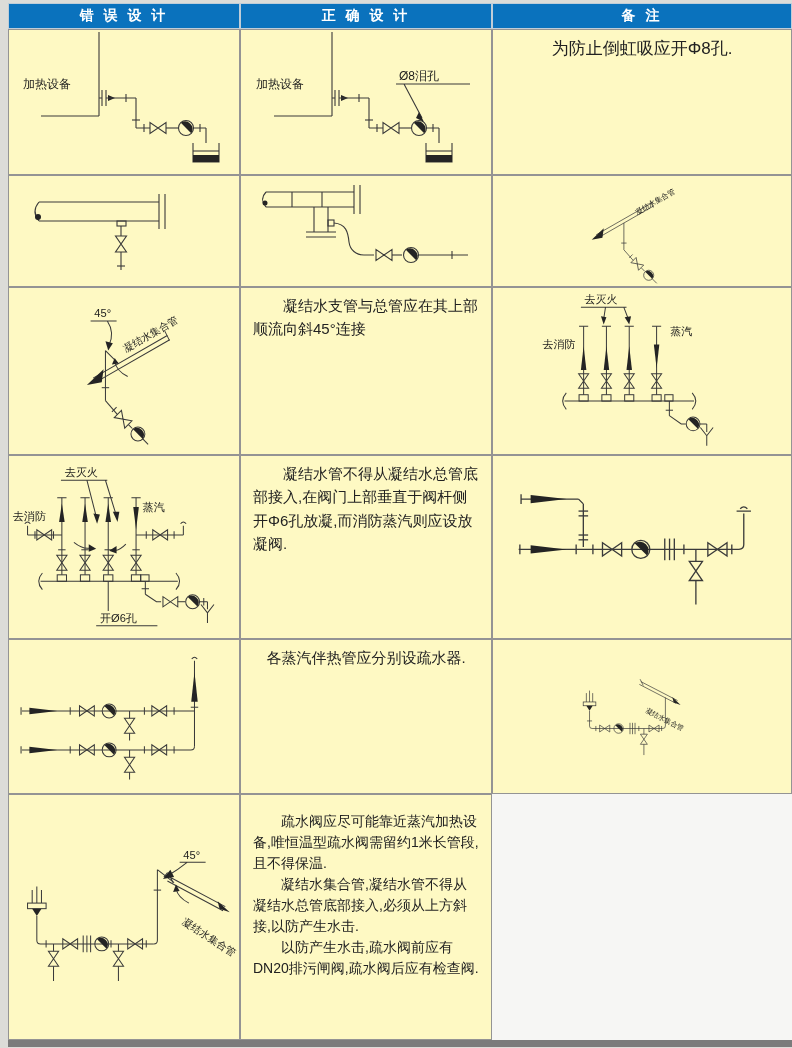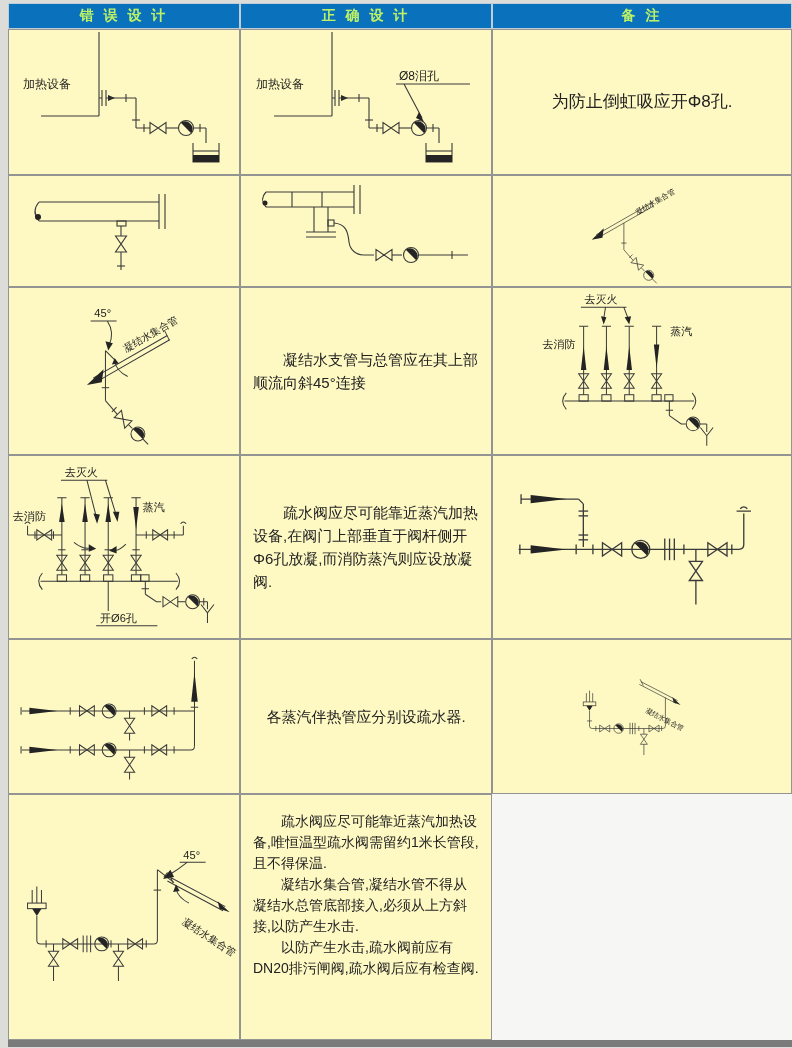--- a/index.html
+++ b/index.html
@@ -18,27 +18,27 @@
   }
   .cell{
     border:1px solid #949494;
     background:#fef9c3;
     box-sizing:border-box;
     position:relative;
     overflow:hidden;
   }
   .hdr{
     background:#0a72bd;
-    color:#bef264;
+    color:#ffffff;
     display:flex;align-items:center;justify-content:center;
     font-size:14px;font-weight:bold;letter-spacing:3px;
     border:1px solid #bfcdd8;
   }
   .remark{
-    display:flex;flex-direction:column;justify-content:center;
+    display:flex;flex-direction:column;justify-content:flex-start;
     padding:6px 12px;
     font-size:15px;line-height:1.55;
   }
   .remark p{margin:0;text-indent:2em;}
   .remark.center p{text-indent:0;text-align:center;}
   .remark.big{font-size:17px;}
   .remark.tight{font-size:14px;line-height:1.5;justify-content:flex-start;padding-top:16px;}
   .diagcell svg{display:block;width:100%;height:100%;}
   .diag{stroke:#3a3a3a;stroke-width:1.1;fill:none;stroke-linecap:butt;stroke-linejoin:miter;}
   .diag .fl{fill:#242424;stroke:none;}
@@ -286,21 +286,21 @@
         <use href="#tkh" x="147" y="136"></use>
         <use href="#vh" x="174" y="150"></use>
         <path d="M182,150 H190"></path>
         <use href="#trap" x="198" y="150"></use>
         <path d="M205,150 H214 M214,150 V158"></path>
         <use href="#tk" x="210" y="150"></use>
         <use href="#yfun" x="214" y="162"></use>
       </svg>
     </div>
     <div class="cell remark">
-      <p>疏水阀应尽可能靠近蒸汽加热设备,在阀门上部垂直于阀杆侧开Φ6孔放凝,而消防蒸汽则应设放凝阀.</p>
+      <p>凝结水管不得从凝结水总管底部接入,在阀门上部垂直于阀杆侧开Φ6孔放凝,而消防蒸汽则应设放凝阀.</p>
     </div>
 
     <div class="cell diagcell">
       <svg class="diag" viewBox="0 0 230 152">
         <path d="M14,36 H62 M62,36 L66,40 M66,40 V76"></path>
         <use href="#tk" x="14" y="36"></use>
         <path class="fl" d="M22,32.5 L52,36 L22,39.5 Z"></path>
         <use href="#tkh" x="66" y="46"></use>
           <use href="#tkh" x="66" y="50"></use>
         <use href="#tkh" x="66" y="66"></use>

